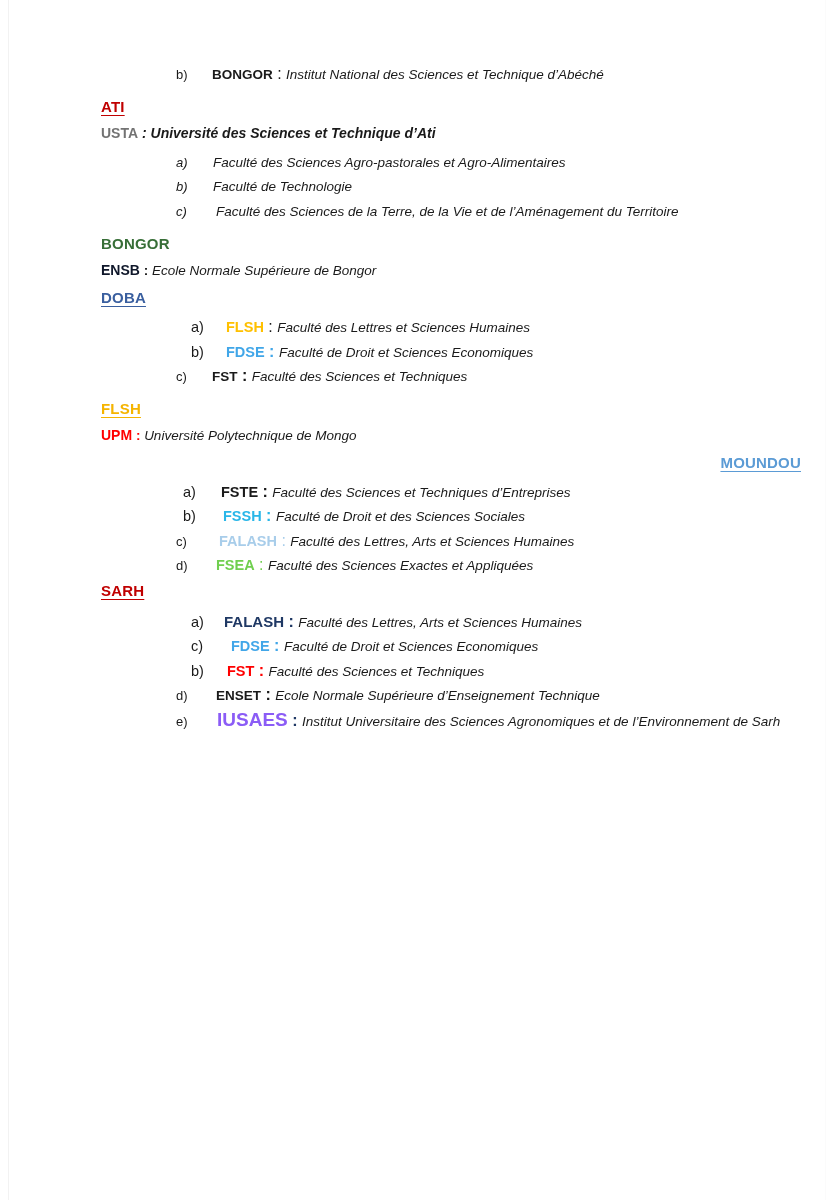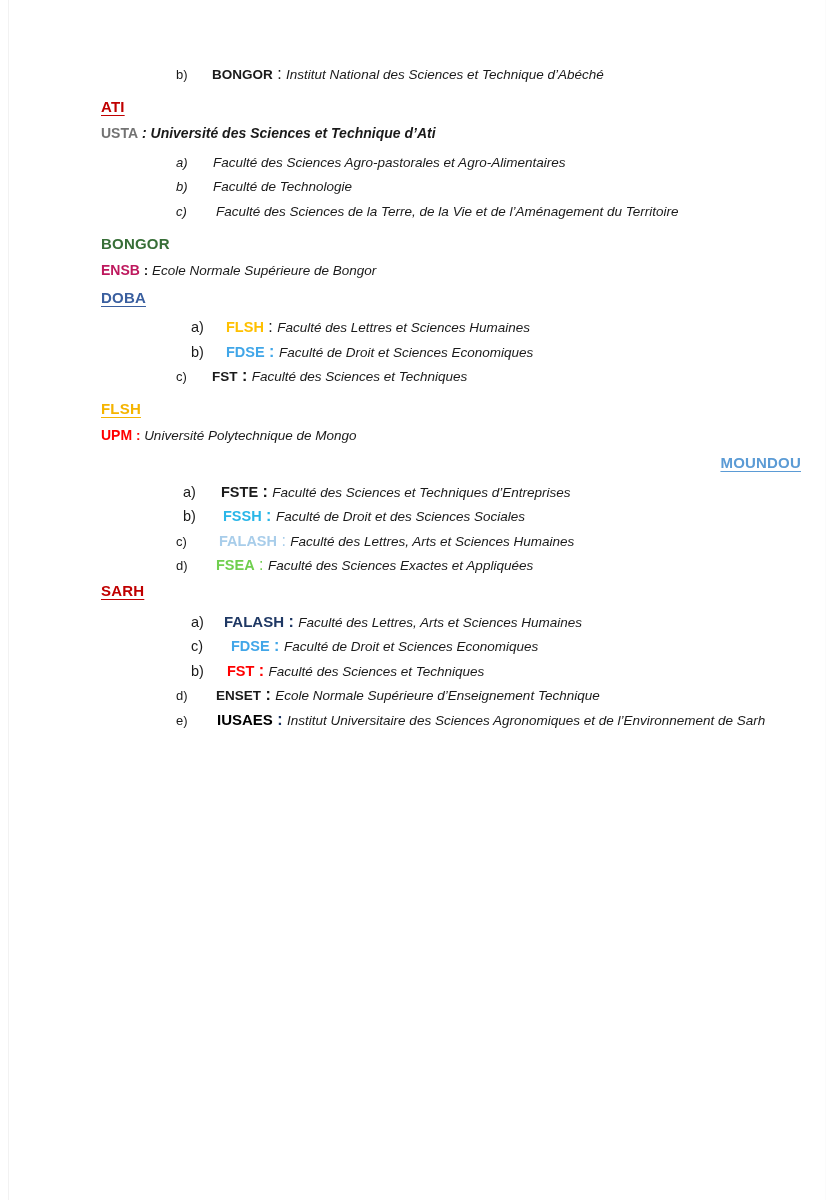--- a/index.html
+++ b/index.html
@@ -116,21 +116,21 @@
     <div class="item ind-75">
       <span class="marker ital" style="width:37px;">b)</span><span class="desc">Faculté de Technologie</span>
     </div>
     <div class="item ind-75">
       <span class="marker ital" style="width:40px;">c)</span><span class="desc">Faculté des Sciences de la  Terre, de la Vie et de l’Aménagement du Territoire</span>
     </div>
 
     <div class="city ind-0" style="color:#376e37;margin-top:8px;">BONGOR</div>
 
     <div class="uni-line ind-0" style="margin-top:1px;">
-      <span class="uni-abbr" style="color:#be185d;">ENSB</span><span class="sep" style="font-weight:bold;"> : </span><span class="uni-desc">Ecole Normale Supérieure de Bongor</span>
+      <span class="uni-abbr" style="color:#0f172a;">ENSB</span><span class="sep" style="font-weight:bold;"> : </span><span class="uni-desc">Ecole Normale Supérieure de Bongor</span>
     </div>
 
     <div class="city underlined ind-0" style="color:#3a5f9f;margin-top:2px;">DOBA</div>
 
     <div class="item ind-90" style="margin-top:4px;">
       <span class="marker big" style="width:35px;">a)</span><span class="abbr big" style="color:#ffc000;">FLSH</span><span class="sep"> : </span><span class="desc">Faculté des Lettres et Sciences Humaines</span>
     </div>
     <div class="item ind-90">
       <span class="marker big" style="width:35px;">b)</span><span class="abbr big" style="color:#41a6e8;">FDSE</span><span class="sep" style="color:#41a6e8;font-weight:bold;"> : </span><span class="desc">Faculté de Droit et Sciences Economiques</span>
     </div>
@@ -167,17 +167,17 @@
     <div class="item ind-90">
       <span class="marker big" style="width:40px;">c)</span><span class="abbr" style="color:#41a6e8;font-size:14.5px;">FDSE</span><span class="sep" style="color:#41a6e8;font-weight:bold;"> : </span><span class="desc">Faculté de Droit et Sciences Economiques</span>
     </div>
     <div class="item ind-90">
       <span class="marker big" style="width:36px;">b)</span><span class="abbr" style="color:#ff0000;font-size:14.5px;">FST</span><span class="sep" style="color:#ff0000;font-weight:bold;"> : </span><span class="desc">Faculté des Sciences et Techniques</span>
     </div>
     <div class="item ind-75">
       <span class="marker" style="width:40px;">d)</span><span class="abbr" style="color:#1a1a1a;">ENSET</span><span class="sep" style="font-weight:bold;"> : </span><span class="desc">Ecole Normale Supérieure d’Enseignement Technique</span>
     </div>
     <div class="item ind-75">
-      <span class="marker" style="width:41px;">e)</span><span class="abbr" style="color:#000000;font-size:15px;">IUSAES</span><span class="sep" style="color:#1f3864;font-weight:bold;"> : </span><span class="desc">Institut Universitaire des Sciences Agronomiques et de l’Environnement de Sarh</span>
+      <span class="marker" style="width:41px;">e)</span><span class="abbr" style="color:#8b5cf6;font-size:19px;">IUSAES</span><span class="sep" style="color:#1f3864;font-weight:bold;"> : </span><span class="desc">Institut Universitaire des Sciences Agronomiques et de l’Environnement de Sarh</span>
     </div>
 
   </div>
 </div>
 
 </body></html>

